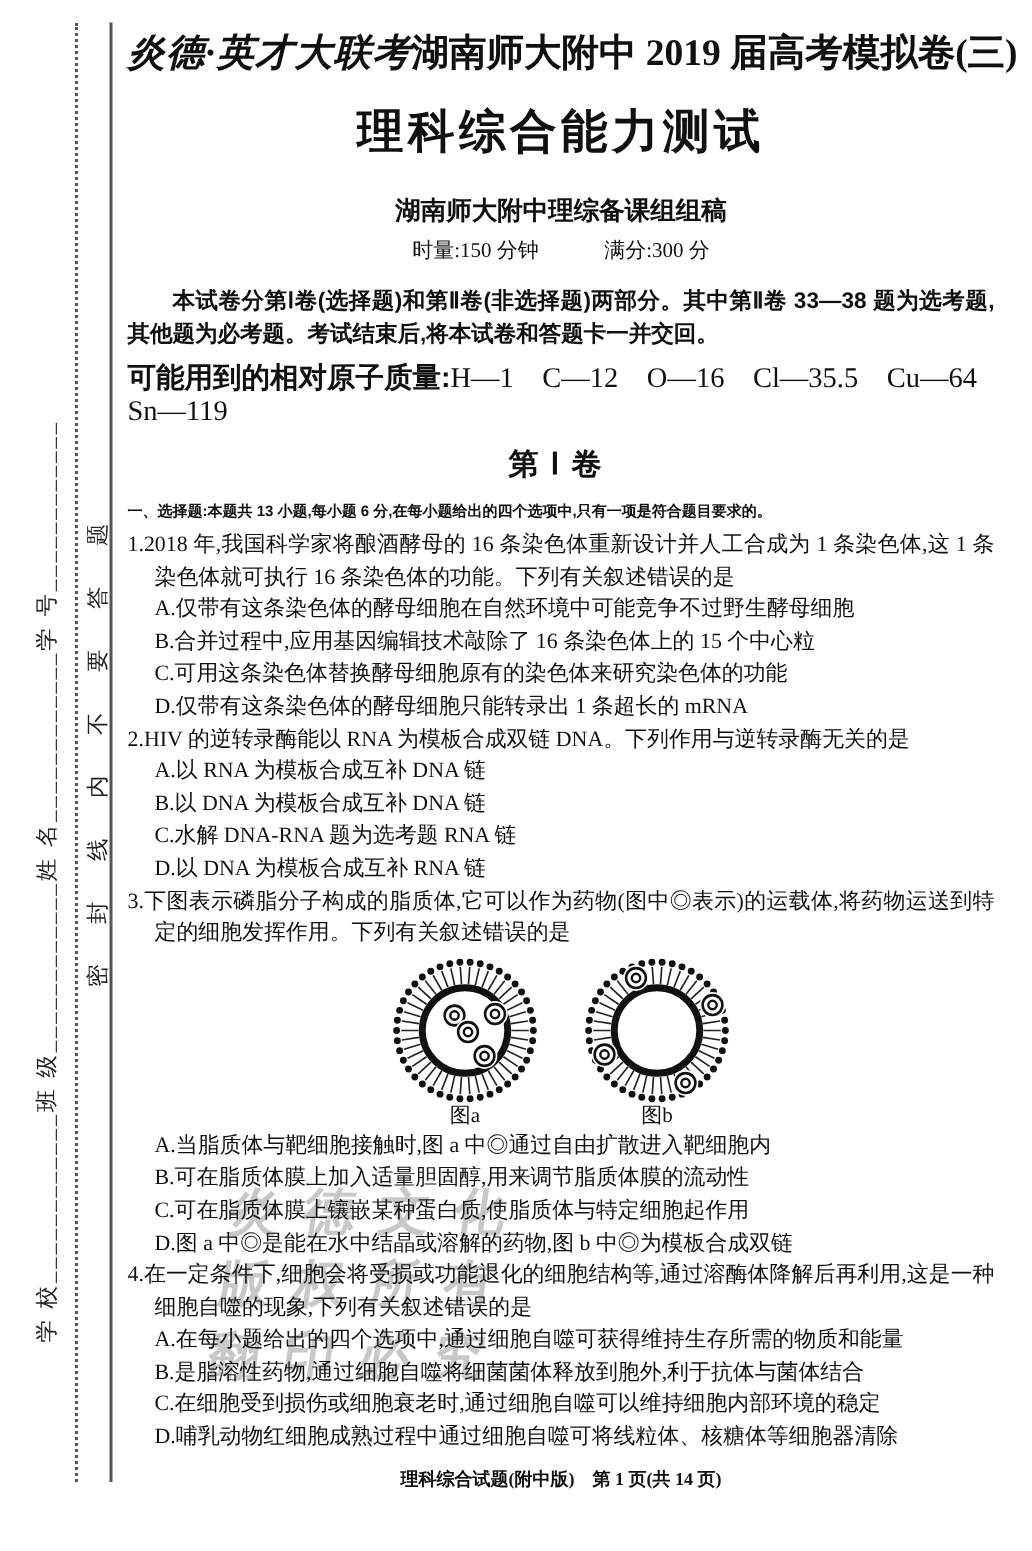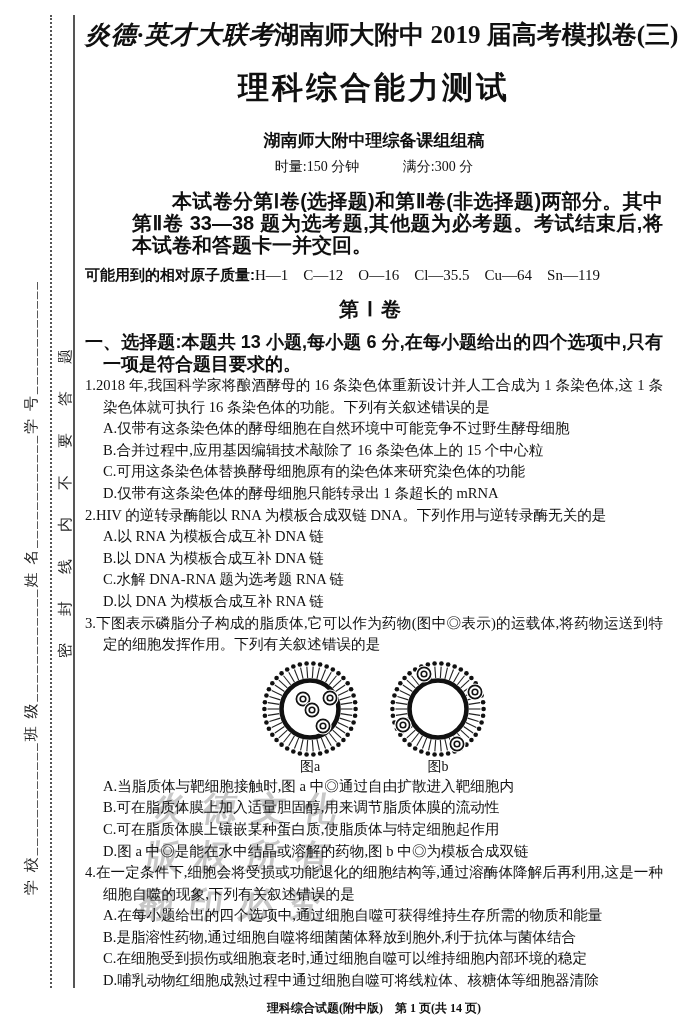--- a/index.html
+++ b/index.html
@@ -34,28 +34,28 @@
     text-align:center;font-size:31px;font-weight:bold;letter-spacing:3px;
     font-family:"Liberation Sans", sans-serif;margin-top:16px;
   }
   .byline{
     text-align:center;font-size:17px;font-weight:bold;margin-top:20px;
     font-family:"Liberation Sans", sans-serif;
   }
   .meta{text-align:center;font-size:14px;margin-top:6px;}
   .meta span{margin:0 20px;}
   .intro{
-    font-size:20px;font-weight:bold;line-height:22px;text-indent:2em;
-    font-family:"Liberation Sans", sans-serif;margin-top:14px;text-align:justify;margin-left:47px;
-  }
-  .atomic{margin-top:8px;font-size:15px;line-height:22px;}
+    font-size:15px;font-weight:bold;line-height:22px;text-indent:2em;
+    font-family:"Liberation Sans", sans-serif;margin-top:14px;text-align:justify;
+  }
+  .atomic{margin-top:8px;font-size:19px;line-height:22px;}
   .atomic .lbl{font-weight:bold;font-family:"Liberation Sans", sans-serif;}
   .sec-title{text-align:center;font-size:20px;font-weight:bold;letter-spacing:8px;margin-top:10px;}
   .instructions{
-    font-size:18px;font-weight:bold;line-height:22px;margin-top:8px;
+    font-size:10px;font-weight:bold;line-height:22px;margin-top:8px;
     font-family:"Liberation Sans", sans-serif;text-indent:-18px;padding-left:18px;text-align:justify;
   }
   .question{font-size:14.6px;line-height:21.6px;}
   .stem{text-indent:-18px;padding-left:18px;text-align:justify;}
   .option{padding-left:18px;}
   
   .figure-row{display:flex;justify-content:center;gap:28px;margin:3px 0 1px 0;}
   .fig{text-align:center;}
   .fig svg{display:block;margin:0 auto;}
   .fig-label{font-size:14px;line-height:16px;}

